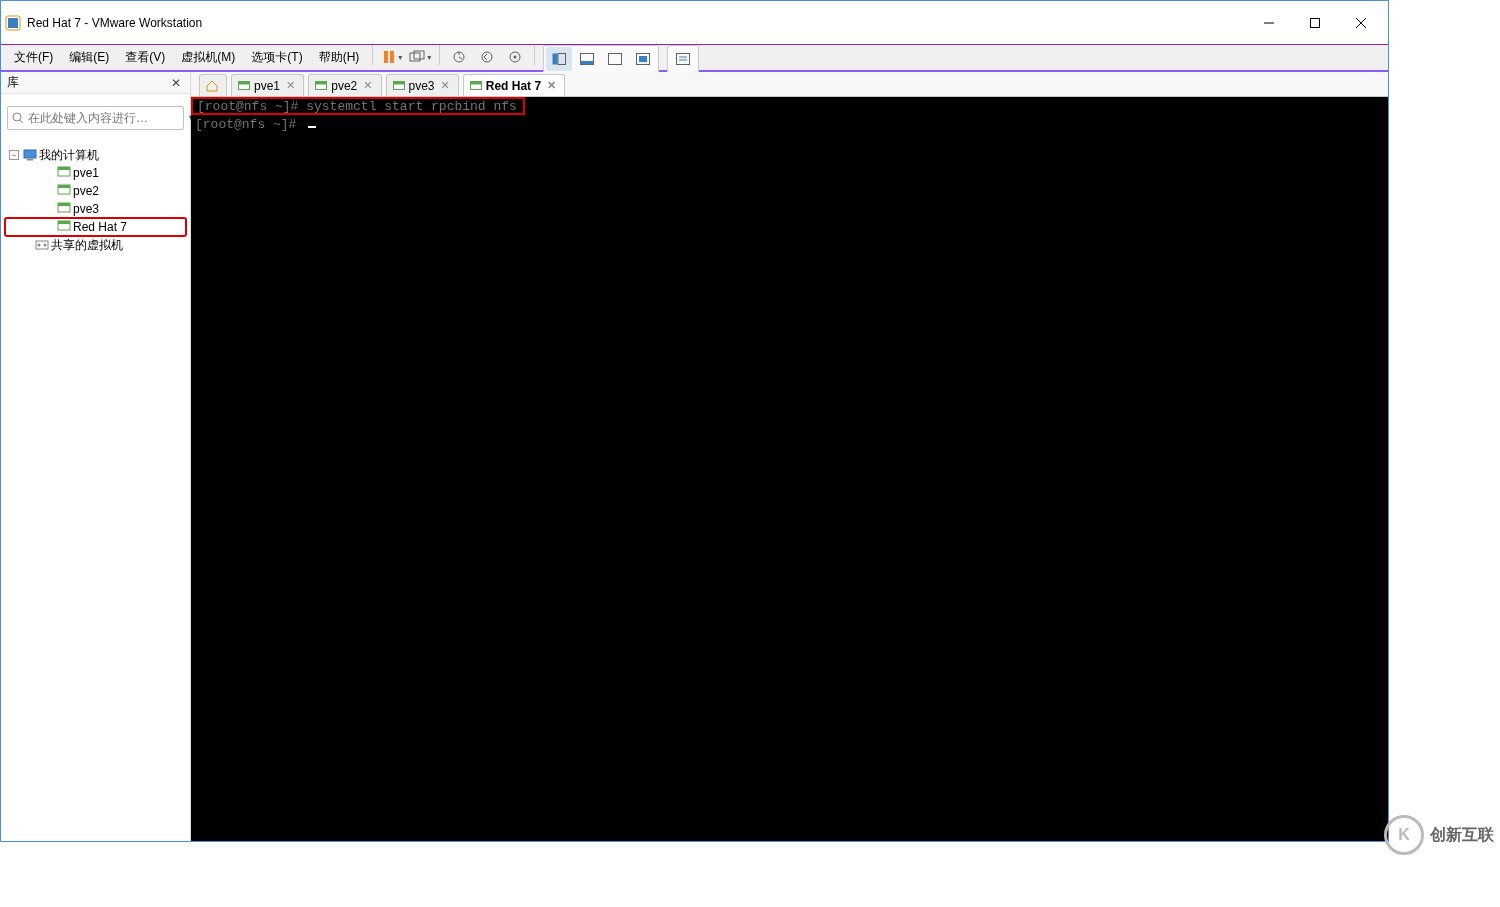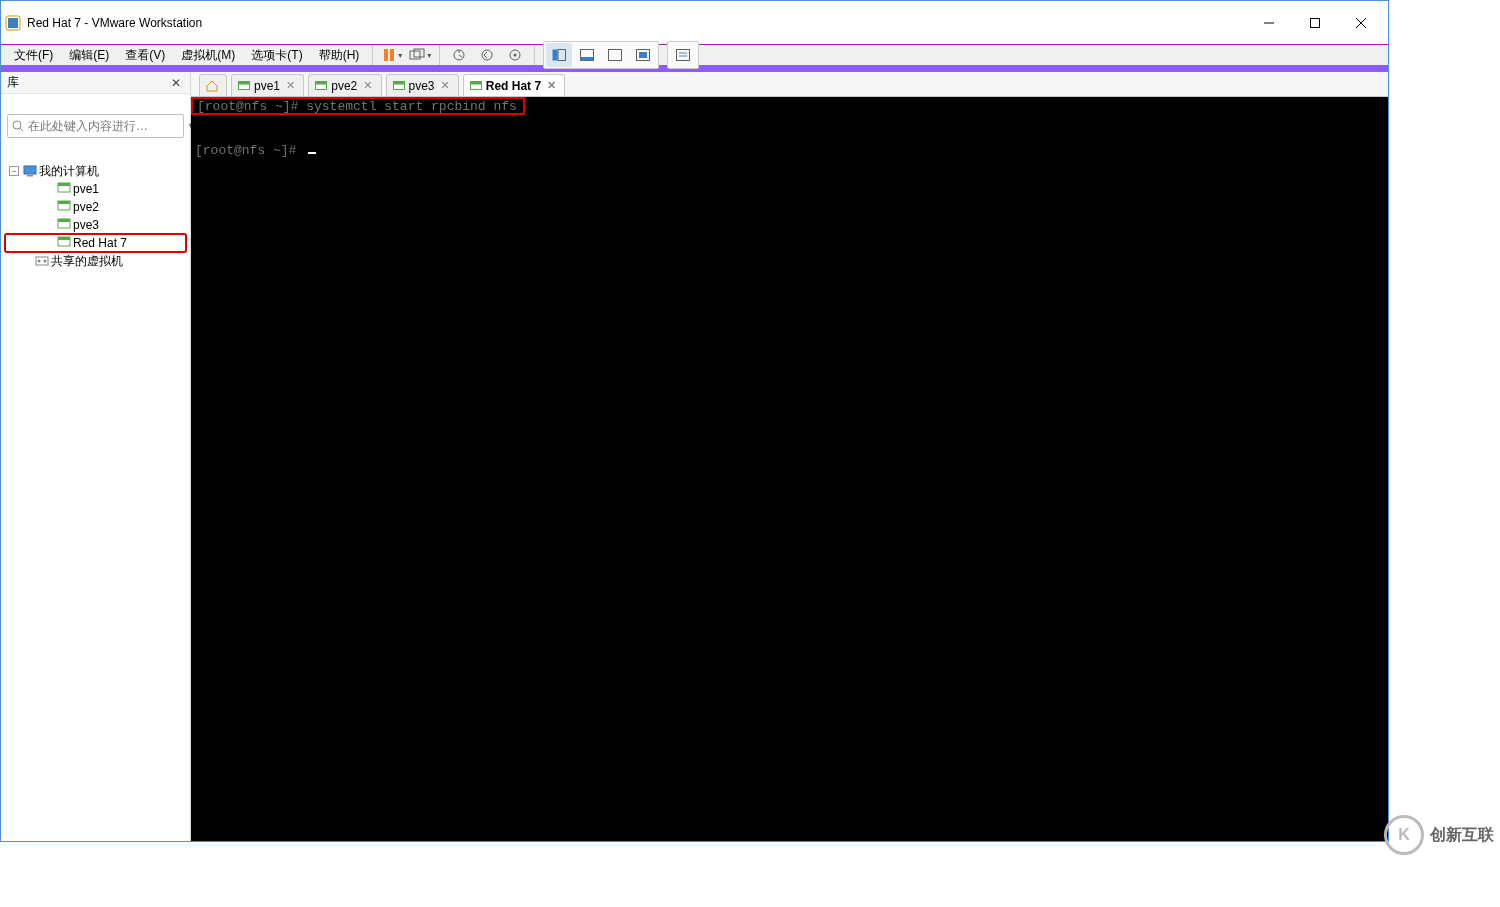--- a/index.html
+++ b/index.html
@@ -5,53 +5,53 @@
   * { box-sizing: border-box; margin:0; padding:0; }
   html,body { width:1500px; height:907px; font-family: "Microsoft YaHei", "Segoe UI", Tahoma, sans-serif; font-size:12px; color:#000; background:#fff; overflow:hidden; }
   .window { width:1389px; height:842px; border:1px solid #4a90d9; display:flex; flex-direction:column; background:#fff; position:relative; }
   
   .titlebar { height:44px; background:#fff; display:flex; align-items:center; padding:0 4px; border-bottom:1px solid #a21caf; }
   .titlebar .app-icon { width:16px; height:16px; margin-right:6px; display:inline-flex; align-items:center; justify-content:center;}
   .titlebar .title { flex:1; font-size:12px; color:#000; }
   .winbtns { display:flex; gap:0; }
   .winbtn { width:46px; height:28px; display:flex; align-items:center; justify-content:center; color:#000; }
   
-  .menubar { height:27px; background:#f0f0f0; display:flex; align-items:center; padding:0 6px; gap:2px; border-bottom:7px solid #8b5cf6; }
+  .menubar { height:27px; background:#f0f0f0; display:flex; align-items:flex-start; padding:0 6px; gap:2px; border-bottom:2px solid #8b5cf6; }
   .menuitem { padding:4px 7px; border-radius:2px; white-space:nowrap; }
   .toolbar-sep { width:1px; height:20px; background:#ccc; margin:0 4px; }
   .toolbar-btn { width:26px; height:24px; display:flex; align-items:center; justify-content:center; border-radius:2px; color:#606060; }
   .toolbar-btn.orange { color:#f58025; }
   .toolbar-btn .dd { font-size:8px; margin-left:2px; color:#555; }
   .toolbar-group { display:flex; align-items:center; gap:2px; border:1px solid #ccc; border-radius:2px; background:#fafafa; padding:1px 2px; margin-left:2px;}
   
   .body { flex:1; display:flex; min-height:0; }
   
   .sidebar { width:190px; border-right:1px solid #d9d9d9; display:flex; flex-direction:column; background:#fff; }
   .sidehead { height:22px; display:flex; align-items:center; padding:0 6px; background:#f7f7f7; border-bottom:1px solid #e5e5e5;}
   .sidehead .lbl { flex:1; color:#000; }
   .sidehead .x { color:#444; width:16px; text-align:center;}
-  .search { margin:20px 6px; height:24px; border:1px solid #c0c0c0; border-radius:2px; display:flex; align-items:center; padding:0 4px; gap:4px; background:#fff;}
+  .search { margin:12px 6px; height:24px; border:1px solid #c0c0c0; border-radius:2px; display:flex; align-items:center; padding:0 4px; gap:4px; background:#fff;}
   .search input { flex:1; border:none; outline:none; font-size:12px; background:transparent; color:#888;}
   .tree { flex:1; padding:4px 4px; overflow:auto; }
   .tree-row { height:18px; display:flex; align-items:center; gap:2px; padding-left:4px; border-radius:2px;}
   .exp { width:10px; height:10px; font-size:9px; color:#5a5a5a; display:inline-flex; align-items:center; justify-content:center; border:1px solid #999; background:#fff; margin-right:2px;}
   .indent1 { padding-left:30px;font-family:Liberation Serif, serif; }
   .indent2 { padding-left:52px; }
   .vm-icon { width:14px; height:14px; display:inline-block; }
   .tree-row.sel { outline:2px solid #d00; outline-offset:-1px; }
   
   .main { flex:1; display:flex; flex-direction:column; background:#f7f7f7; min-width:0;}
   .tabs { height:25px; display:flex; align-items:flex-end; padding-left:8px; gap:4px; border-bottom:1px solid #c8c8c8; background:#f7f7f7;}
   .tab { height:22px; padding:0 8px 0 6px; border:1px solid #c8c8c8; border-bottom:none; border-radius:3px 3px 0 0; background:#efefef; display:flex; align-items:center; gap:4px; font-size:12px;}
   .tab .x { color:#888; font-size:11px; margin-left:2px;}
   .tab.active { background:#fff; font-weight:bold; }
   .home-tab { width:28px; justify-content:center;}
   .console { flex:1; background:#000; color:#737373; font-family: "Consolas","Courier New",monospace; font-size:13px; padding:0; position:relative; overflow:hidden;}
   .console-hl { position:absolute; left:0; top:0; height:18px; border:2px solid #d00; padding:0 6px 0 4px; display:flex; align-items:center;}
-  .console-line2 { position:absolute; left:4px; top:20px;margin-top:26px; }
+  .console-line2 { position:absolute; left:4px; top:20px; }
   .cursor { display:inline-block; width:8px; height:2px; background:#fff; margin-left:4px; vertical-align:baseline;}
   
   .statusbar { height:20px; border-top:1px solid #d9d9d9; display:flex; align-items:center; padding:0 6px; font-size:12px; color:#333; background:#f7f7f7;}
   .statusbar .spacer { flex:1; }
   .status-icons { display:flex; gap:4px; align-items:center;}
   .status-icons span { width:14px; height:14px; display:inline-flex; align-items:center; justify-content:center; font-size:11px;}
   
   .watermark { position:absolute; right:6px; bottom:52px; display:flex; align-items:center; gap:6px; color:#666; font-size:16px; font-weight:bold;}
   .watermark .circ { width:40px; height:40px; border:3px solid #bbb; border-radius:50%; display:flex; align-items:center; justify-content:center; color:#bbb; font-weight:bold;}
   svg { display:block; }

